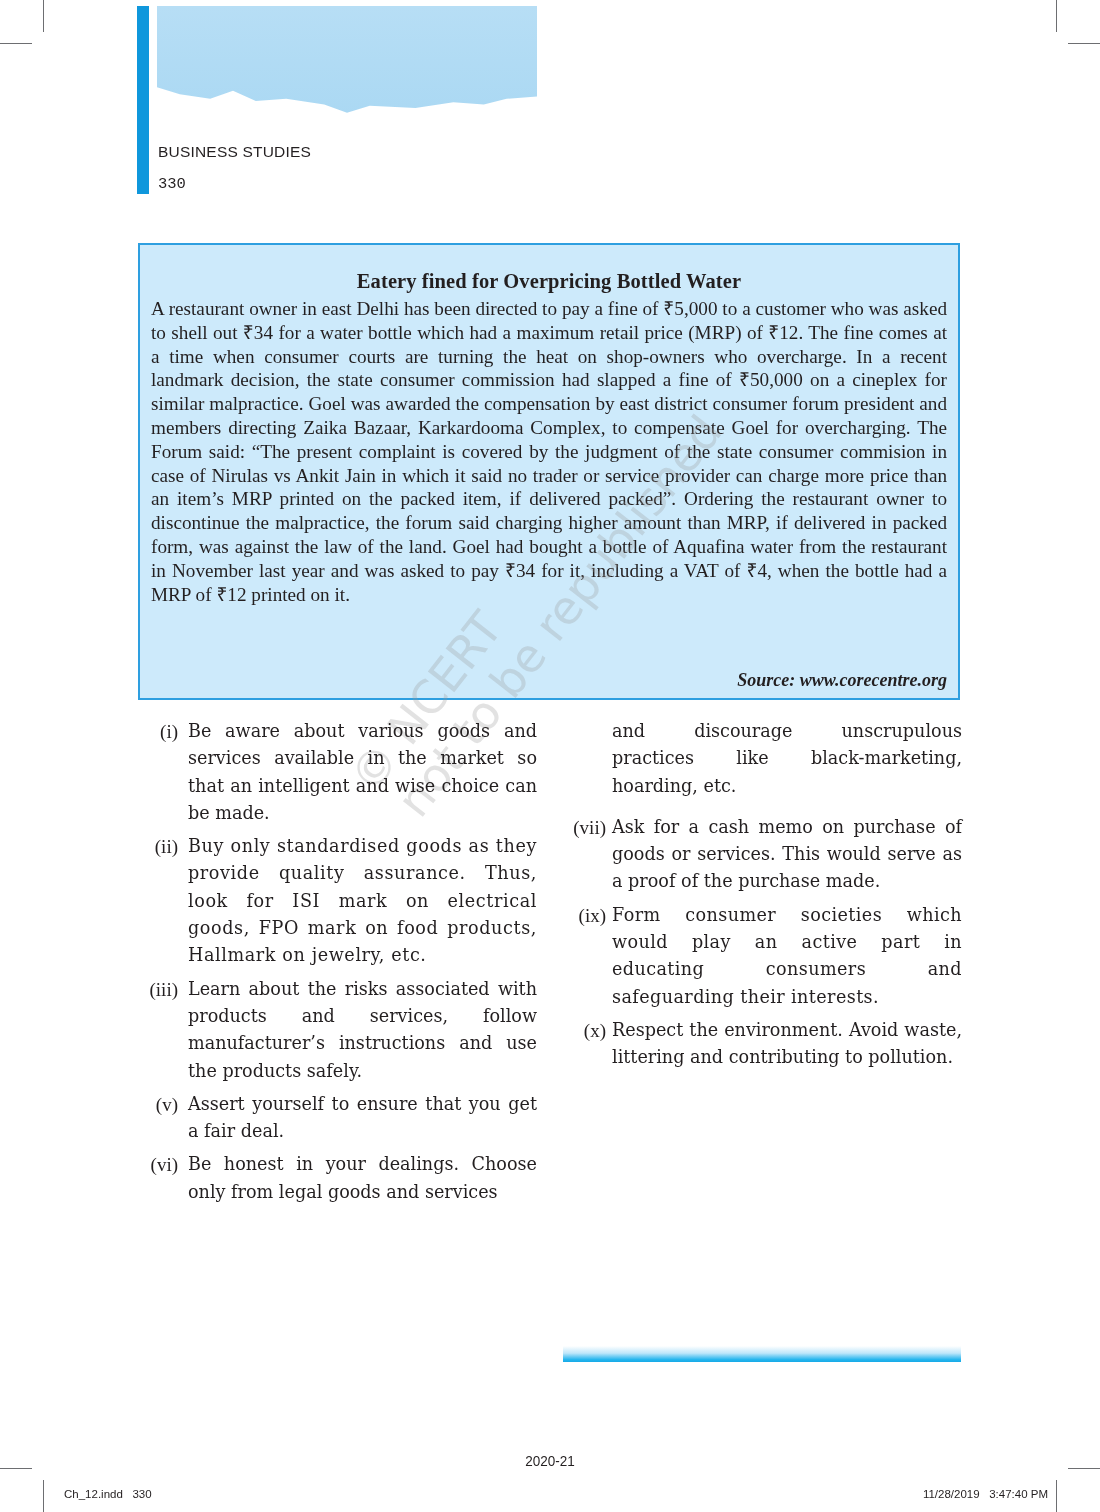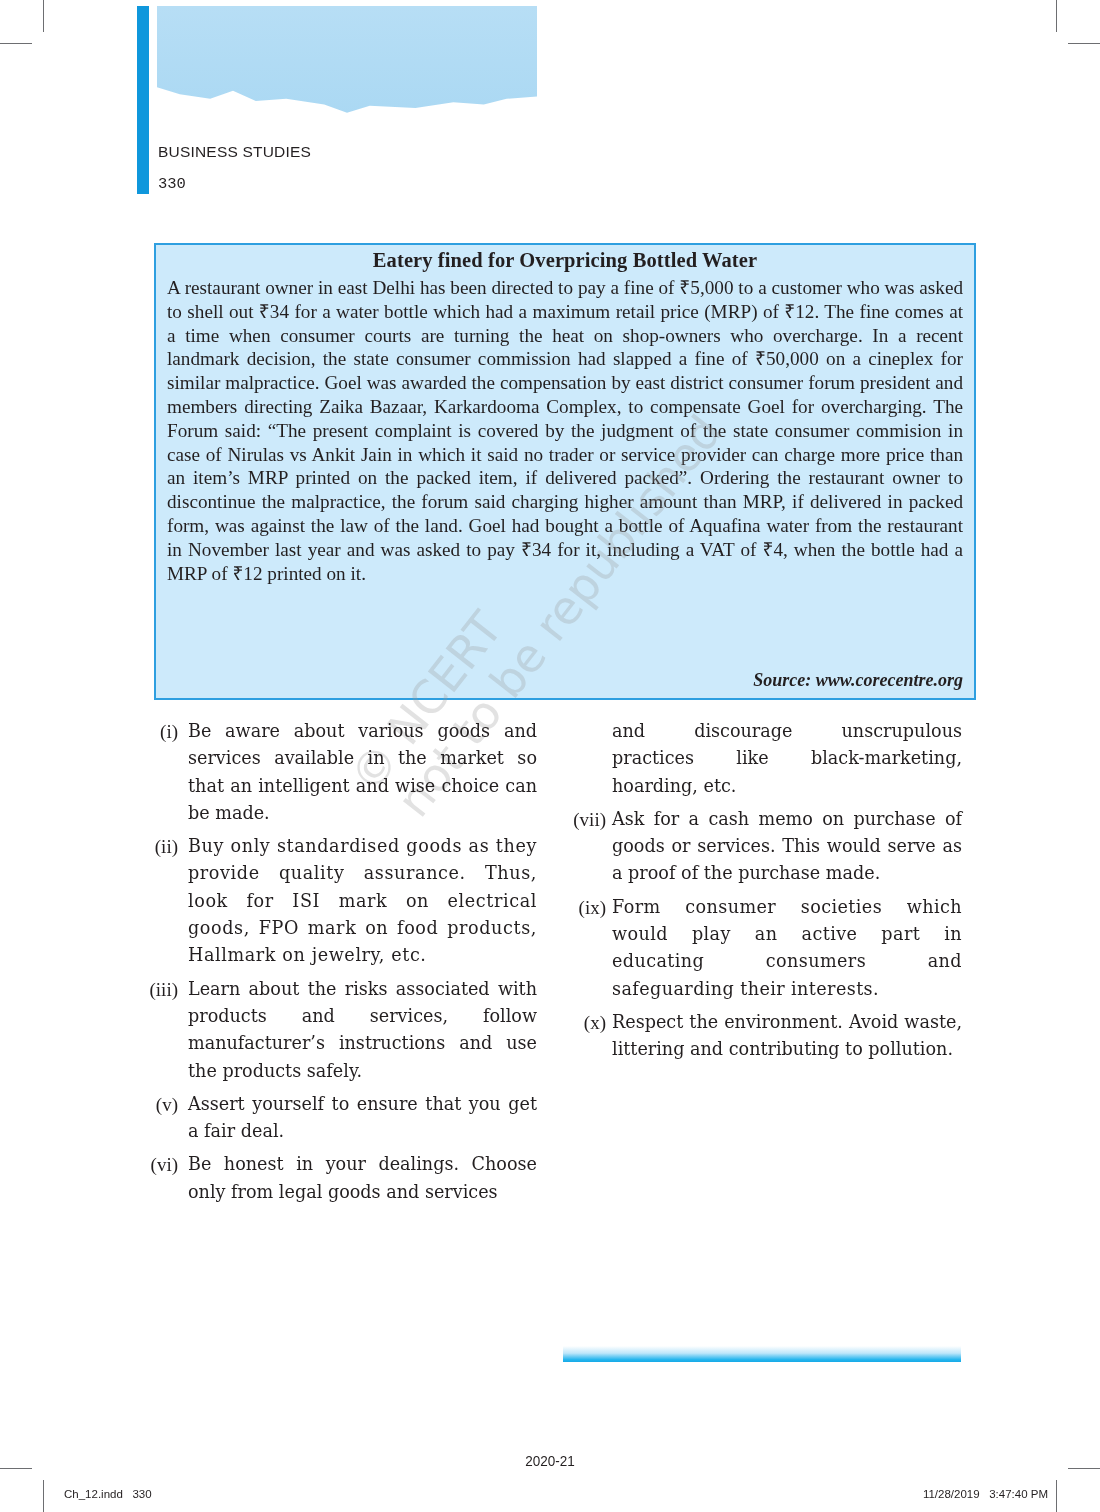--- a/index.html
+++ b/index.html
@@ -44,26 +44,26 @@
     .page-num {
       position: absolute;
       left: 158px; top: 175px;
       font-size: 15.5px;
       font-family: Liberation Mono, monospace;
     }
 
     
     .case-box {
       position: absolute;
-      left: 154px; top: 243px;
+      left: 138px; top: 243px;
       width: 822px; height: 457px;
       background: #cdeafb;
       border: 2px solid #2e9fe0;
       box-sizing: border-box;
-      padding: 4px 11px 0 11px;
+      padding: 25px 11px 0 11px;
     }
     .case-title {
       text-align: center;
       font-family: "Liberation Serif", serif;
       font-weight: bold;
       font-size: 20.5px;
       margin: 0 0 4px 0;
       letter-spacing: 0.1px;
     }
     .case-body {
@@ -108,21 +108,21 @@
       font-size: 19px;
     }
     .col.right .item .num { width: 46px; }
     .item .text {
       text-align: justify;
       text-align-last: left;
       display: block;
     }
     .cont {
       padding-left: 52px;
-      margin-bottom: 6px;
+      margin-bottom: 14px;
       text-align: justify;
       text-align-last: left;
     }
 
     .bottom-rule {
       position: absolute;
       left: 563px; top: 1346px;
       width: 398px; height: 16px;
       background: linear-gradient(180deg, #ffffff 0%, #bfe6fa 45%, #25b5ee 85%, #17a9e6 100%);
     }

